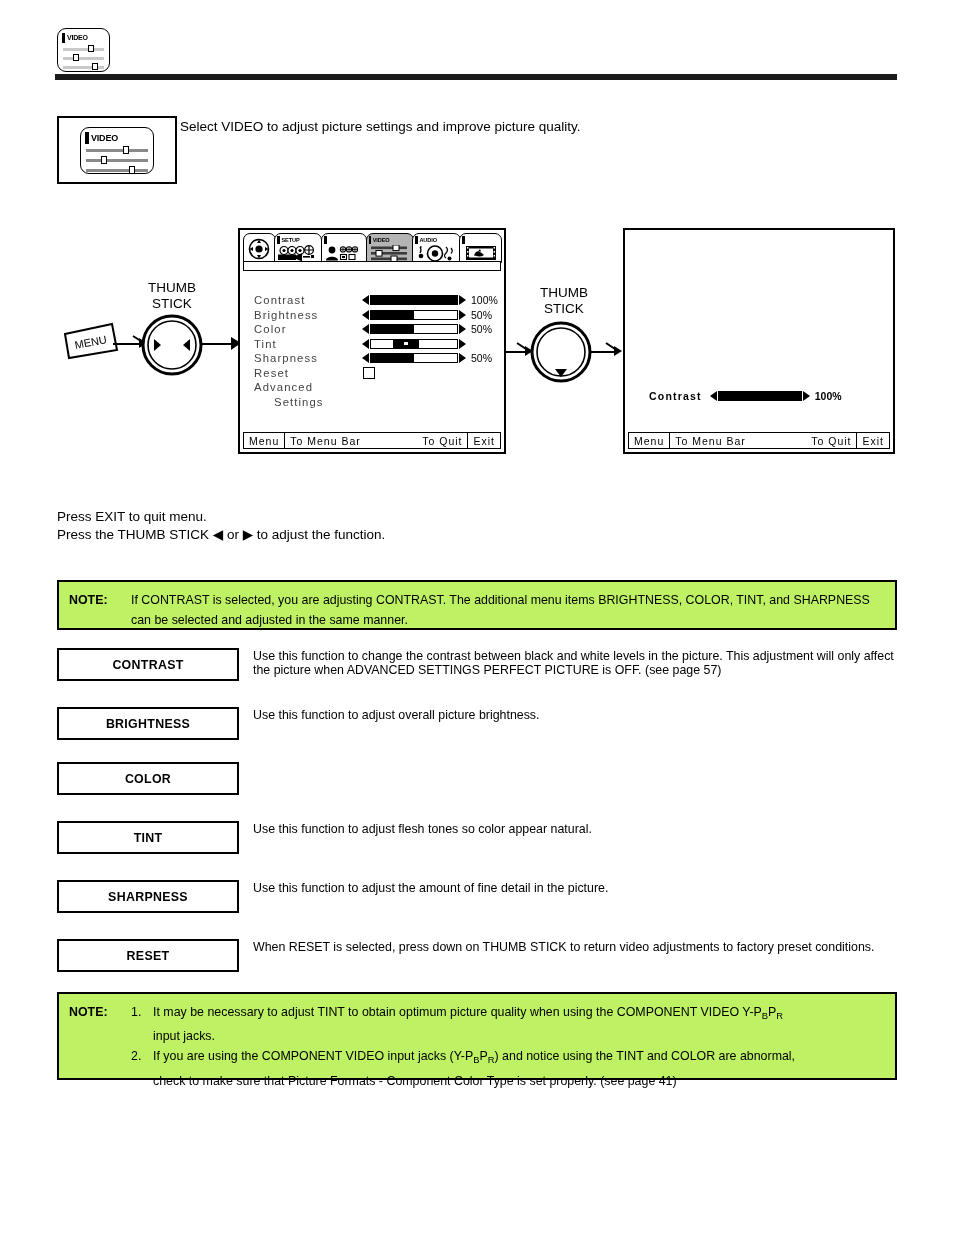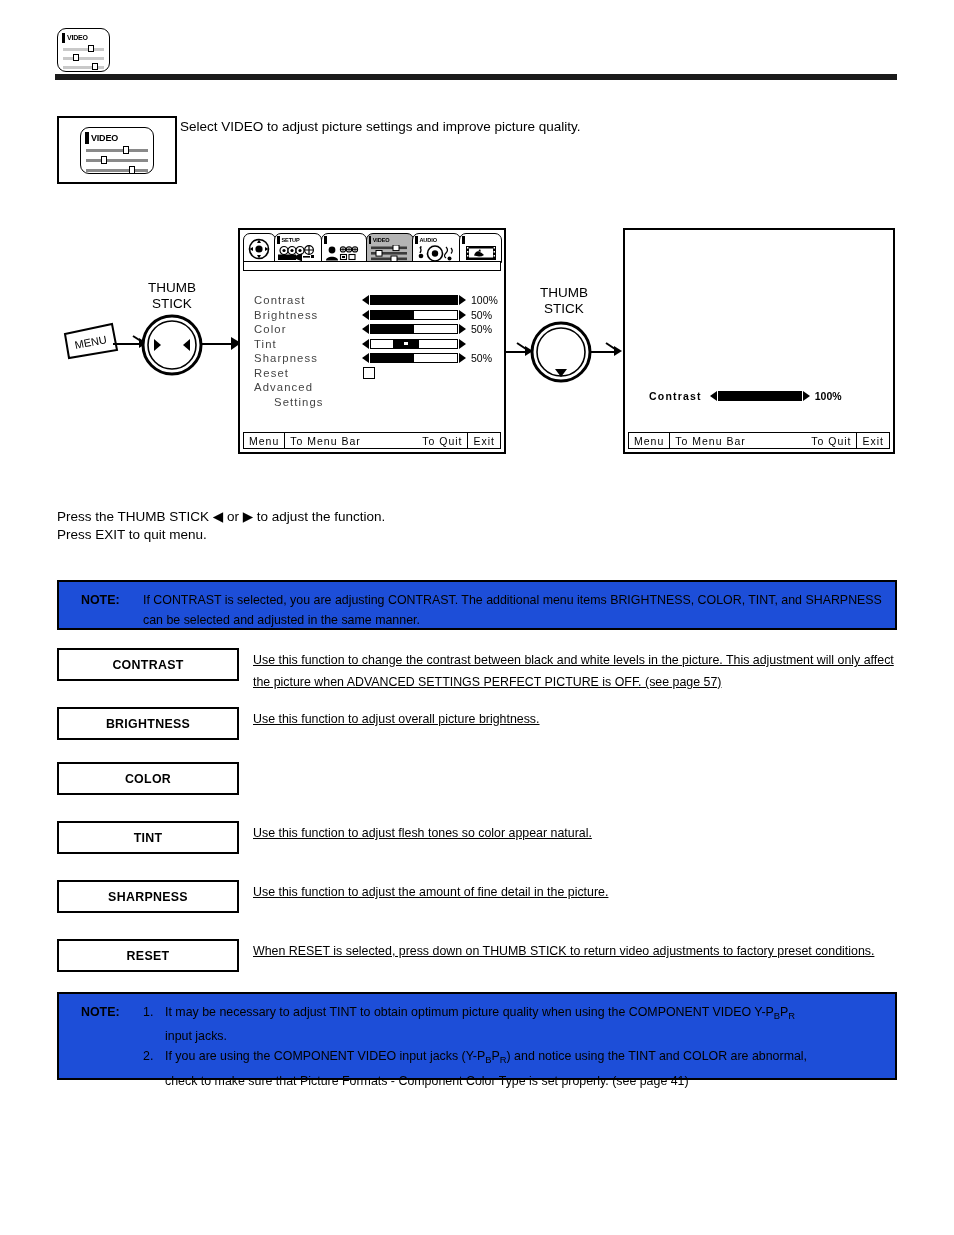--- a/index.html
+++ b/index.html
@@ -139,39 +139,39 @@
     font-size:10.5px; font-weight:700; letter-spacing:1.2px; margin-right:8px;
   }
   #osd-right-readout .sl-track { width:84px; }
   #osd-right-readout .sl-pct { font-weight:700; }
 
   
   #instructions { left:57px; top:508px; width:600px; font-size:13.5px; line-height:18.3px; }
 
   
   .note-box {
-    position:absolute; border:2.2px solid #000; background:#1d4ed8;
-    padding:8px 10px 8px 22px;
+    position:absolute; border:2.2px solid #000; background:#bef264;
+    padding:8px 10px 8px 10px;
   }
   #note-top { left:57px; top:580px; width:840px; height:50px; }
   #note-bottom { left:57px; top:992px; width:840px; height:88px; }
   .note-row { display:flex; font-size:12.4px; line-height:20px; }
   .note-lab { font-weight:700; width:62px; flex:none; }
   .note-body { flex:1; }
   .note-num { width:22px; flex:none; }
   sub { font-size:9.4px; vertical-align:sub; }
 
   .fn-row { position:absolute; left:57px; width:840px; }
   .fn-box {
     position:absolute; left:0; top:0; width:182px; height:33px;
     border:2.2px solid #000; background:#fff;
     display:flex; align-items:center; justify-content:center;
     font-size:12.4px; font-weight:700; letter-spacing:0.3px;
   }
-  .fn-desc { margin-left:196px; font-size:12.4px; line-height:22px; padding-top:1px;text-decoration:underline; }
+  .fn-desc { margin-left:196px; font-size:12.4px; line-height:14px; padding-top:1px; }
 
   #page-number {
     left:0; top:1236px; width:780px; text-align:center; font-size:13.5px;
   }
 </style>
 </head>
 <body>
 
 <div class="abs" id="header-icon">
   <div class="video-chip">
@@ -516,22 +516,22 @@
   </div>
   <div class="osd-foot">
     <div class="fc">Menu</div>
     <div class="fc fsep">To Menu Bar</div>
     <div class="fc grow">To Quit</div>
     <div class="fc fsep">Exit</div>
   </div>
 </div>
 
 <div class="abs" id="instructions">
+  <div>Press EXIT to quit menu.</div>
   <div><span>Press the THUMB STICK </span><span>◀</span><span> or </span><span>▶</span><span> to adjust the function.</span></div>
-  <div>Press EXIT to quit menu.</div>
 </div>
 
 <div class="note-box" id="note-top">
   <div class="note-row">
     <div class="note-lab">NOTE:</div>
     <div class="note-body">If CONTRAST is selected, you are adjusting CONTRAST.  The additional menu items BRIGHTNESS, COLOR, TINT, and SHARPNESS can be selected and adjusted in the same manner.</div>
   </div>
 </div>
 
 <div class="fn-row" style="top:648px;">

